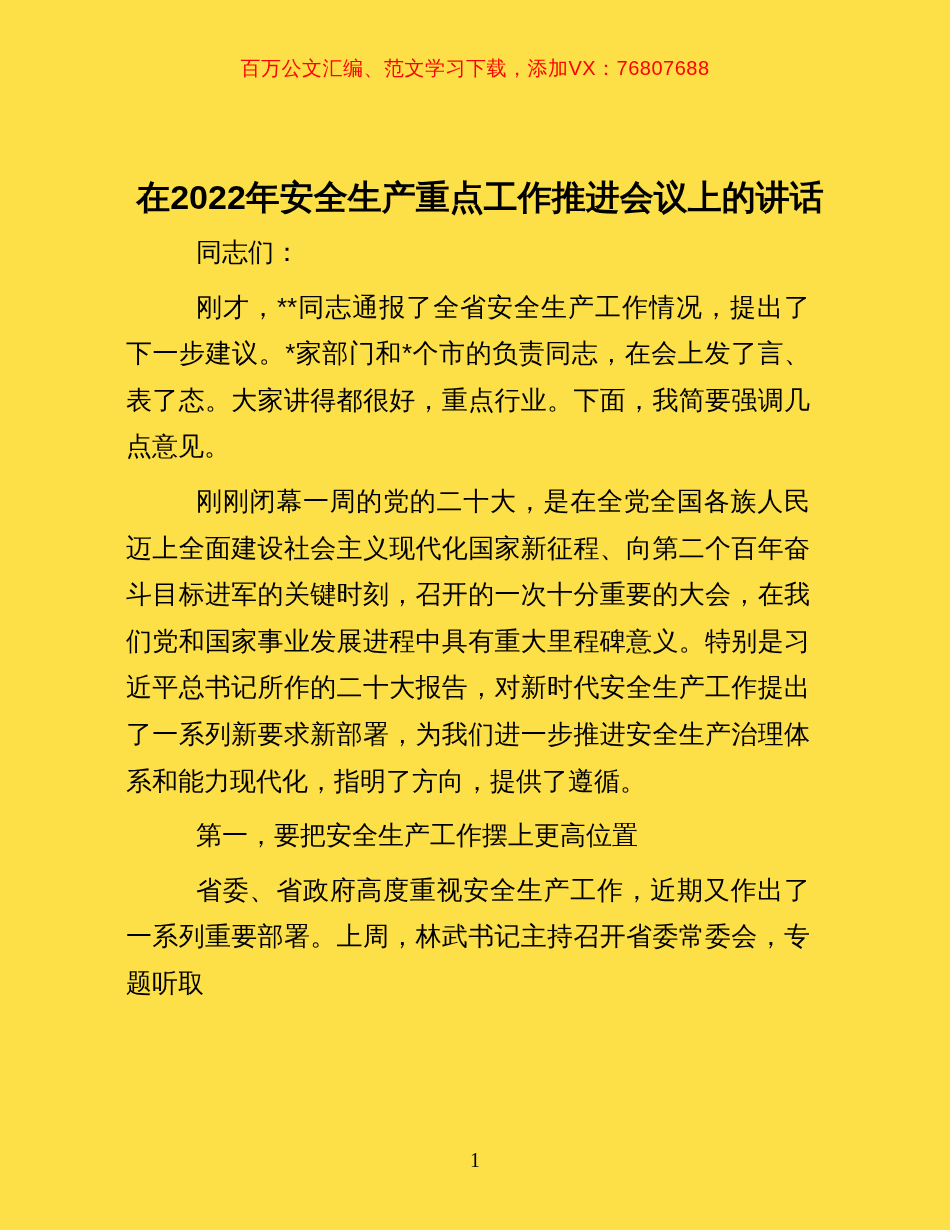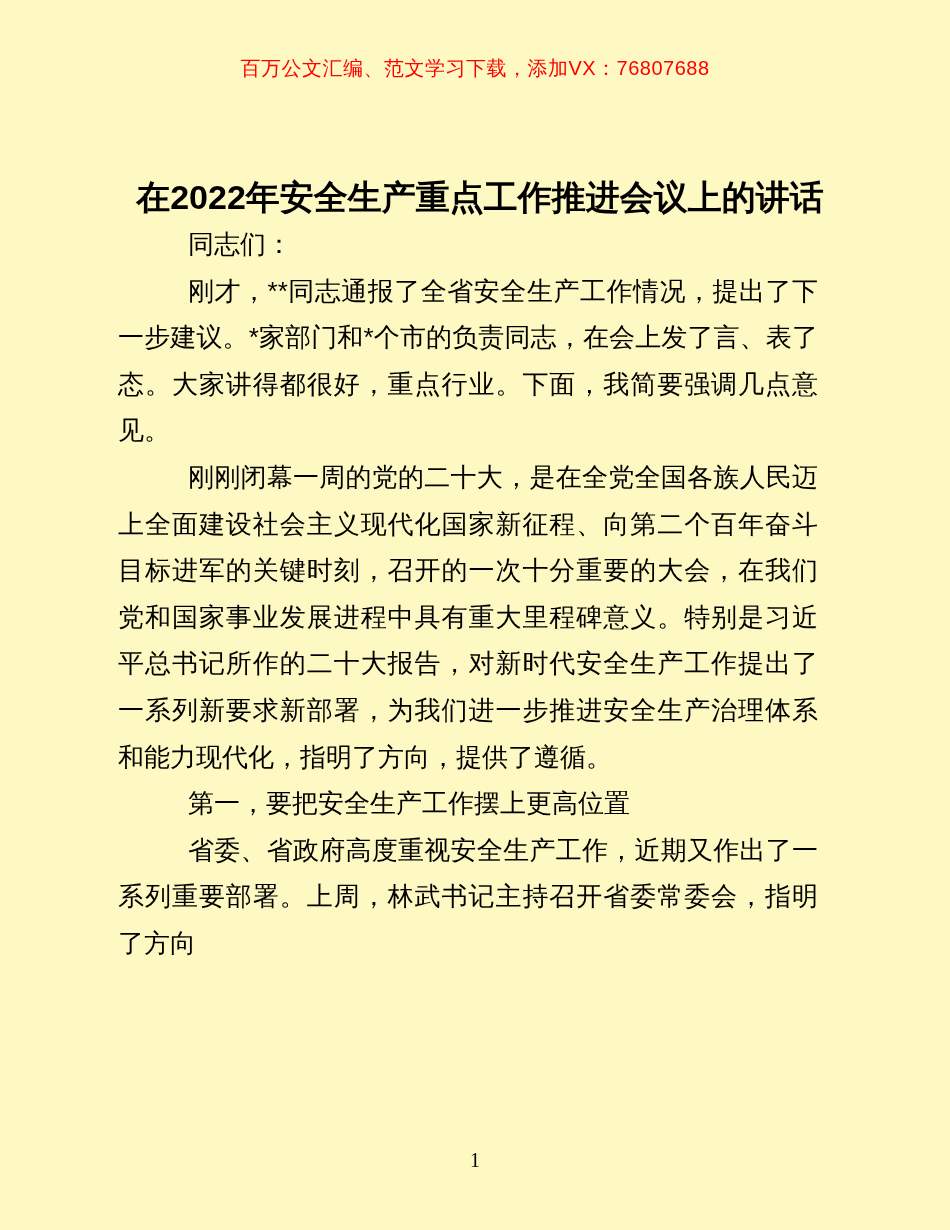--- a/index.html
+++ b/index.html
@@ -4,21 +4,21 @@
 <style>
   html, body {
     margin: 0;
     padding: 0;
     background: #ffffff;
   }
   .page {
     position: relative;
     width: 950px;
     height: 1230px;
-    background: #fef9c3;
+    background: #fde047;
     color: #000000;
     font-family: "Liberation Sans", sans-serif;
     overflow: hidden;
   }
   .notice {
     position: absolute;
     top: 55px;
     left: 0;
     width: 950px;
     text-align: center;
@@ -44,21 +44,21 @@
     top: 221px;
     left: 118px;
     width: 700px;
     font-size: 26px;
     line-height: 46.6px;
     text-align: justify;
     text-justify: inter-ideograph;
     color: #000000;
   }
   .content p {
-    margin: 0;
+    margin: 8px;
     padding: 0;
     text-indent: 70px;
     word-break: break-all;
   }
   .page-number {
     position: absolute;
     top: 1148px;
     left: 0;
     width: 950px;
     text-align: center;
@@ -74,17 +74,17 @@
 <div class="page">
   <div class="notice">百万公文汇编、范文学习下载，添加VX：76807688</div>
 
   <h1 class="title">在2022年安全生产重点工作推进会议上的讲话</h1>
 
   <div class="content">
       <p>同志们：</p>
       <p>刚才，**同志通报了全省安全生产工作情况，提出了下一步建议。*家部门和*个市的负责同志，在会上发了言、表了态。大家讲得都很好，重点行业。下面，我简要强调几点意见。</p>
       <p>刚刚闭幕一周的党的二十大，是在全党全国各族人民迈上全面建设社会主义现代化国家新征程、向第二个百年奋斗目标进军的关键时刻，召开的一次十分重要的大会，在我们党和国家事业发展进程中具有重大里程碑意义。特别是习近平总书记所作的二十大报告，对新时代安全生产工作提出了一系列新要求新部署，为我们进一步推进安全生产治理体系和能力现代化，指明了方向，提供了遵循。</p>
       <p>第一，要把安全生产工作摆上更高位置</p>
-      <p>省委、省政府高度重视安全生产工作，近期又作出了一系列重要部署。上周，林武书记主持召开省委常委会，指明了方向</p>
+      <p>省委、省政府高度重视安全生产工作，近期又作出了一系列重要部署。上周，林武书记主持召开省委常委会，专题听取</p>
     </div>
 
   <div class="page-number">1</div>
 </div>
 
 </body></html>

